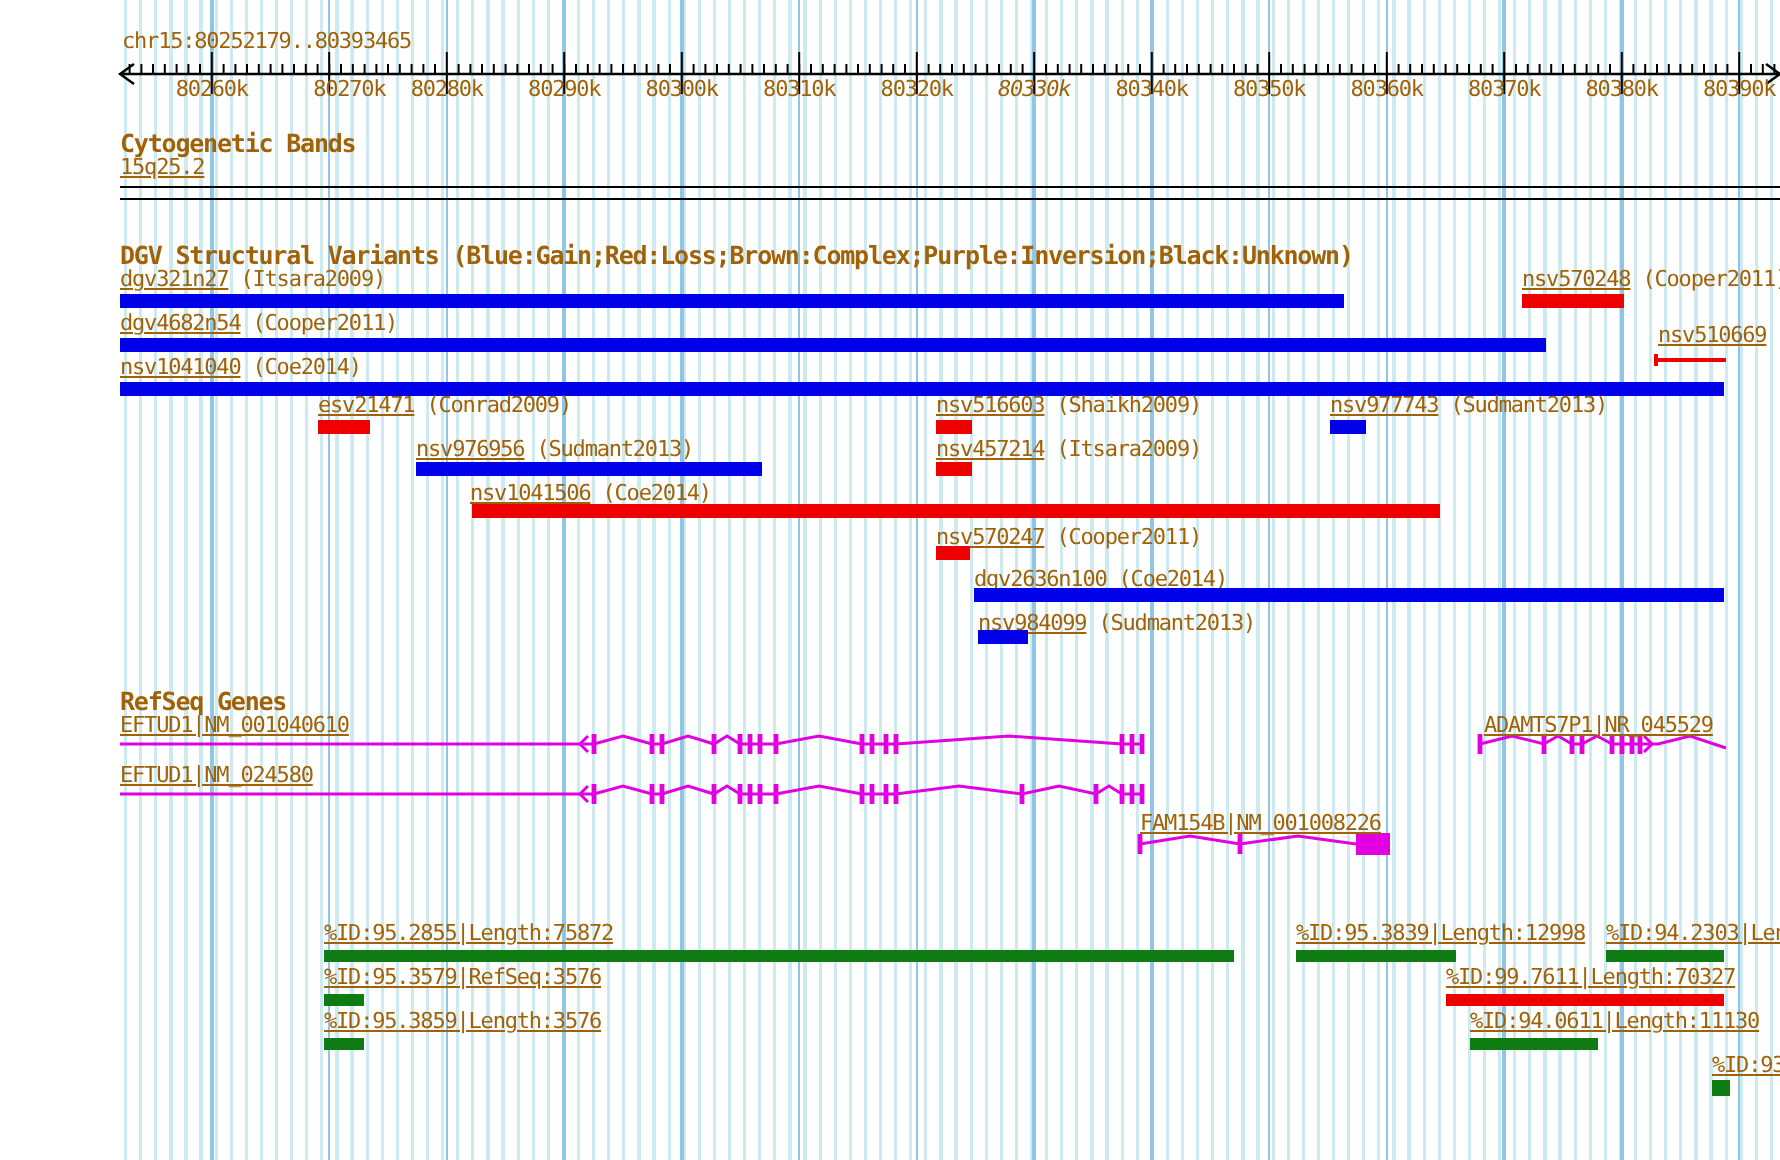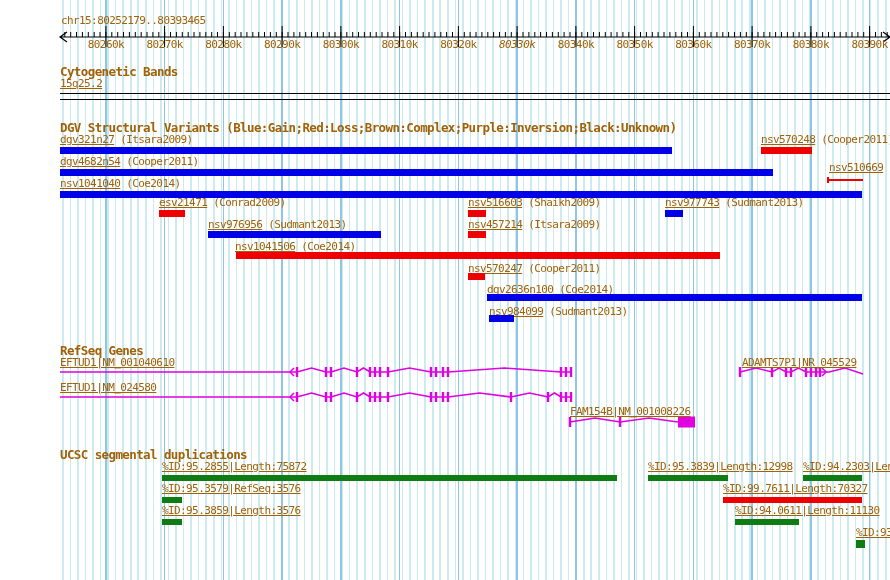--- a/index.html
+++ b/index.html
@@ -52,21 +52,21 @@
       <path d=" M 740 367 L 740 377 M 772 367 L 772 377 M 786 367 L 786 377 M 791 367 L 791 377 M 806 367 L 806 377 M 811 367 L 811 377 M 816 367 L 816 377 M 820 367 L 820 377" stroke="#e000e0" stroke-width="2.4" fill="none"></path>
       <path d="M 822 368 L 826 372 L 822 376" stroke="#e000e0" stroke-width="1.5" fill="none"></path>
       <path d="M 570 422 L 595 418 L 620 422 L 649 418 L 678 422" stroke="#e000e0" stroke-width="1.5" fill="none"></path>
       <path d=" M 570 417 L 570 427 M 620 417 L 620 427" stroke="#e000e0" stroke-width="2.4" fill="none"></path>
       <rect x="678" y="416.5" width="17" height="11" fill="#e000e0"></rect>
     </svg>
 
   <div class="txt" style="left:61px;top:15px;">chr15:80252179..80393465</div>
   <div id="ruler-labels">
       <div class="txt tick-label" style="left: 105.9px; top: 39px;">80260k</div>
-      <div class="txt tick-label" style="left: 164.646px; top: 39px;">80270k</div>
+      <div class="txt tick-label" style="left: 164.646px; top: 39px; padding-left: 20px;">80270k</div>
       <div class="txt tick-label" style="left: 223.392px; top: 39px;">80280k</div>
       <div class="txt tick-label" style="left: 282.138px; top: 39px;">80290k</div>
       <div class="txt tick-label" style="left: 340.884px; top: 39px;">80300k</div>
       <div class="txt tick-label" style="left: 399.63px; top: 39px;">80310k</div>
       <div class="txt tick-label" style="left: 458.376px; top: 39px;">80320k</div>
       <div class="txt tick-label" style="left: 517.122px; top: 39px; font-style: italic;">80330k</div>
       <div class="txt tick-label" style="left: 575.868px; top: 39px;">80340k</div>
       <div class="txt tick-label" style="left: 634.614px; top: 39px;">80350k</div>
       <div class="txt tick-label" style="left: 693.36px; top: 39px;">80360k</div>
       <div class="txt tick-label" style="left: 752.106px; top: 39px;">80370k</div>
@@ -112,21 +112,20 @@
     </div>
 
   <div class="hdr" style="left:60px;top:344px;">RefSeq Genes</div>
   <div id="gene-track">
       <div class="txt u" style="left: 60px; top: 357px;">EFTUD1|NM_001040610</div>
       <div class="txt u" style="left: 60px; top: 382px;">EFTUD1|NM_024580</div>
       <div class="txt u" style="left: 742px; top: 357px;">ADAMTS7P1|NR_045529</div>
       <div class="txt u" style="left: 570px; top: 406px;">FAM154B|NM_001008226</div>
     </div>
 
-  <div class="hdr" style="left:60px;top:448px;">UCSC segmental duplications</div>
   <div id="segdup-track">
       <div class="txt u" style="left: 162px; top: 461px;">%ID:95.2855|Length:75872</div>
       <div class="bar" style="left: 162px; top: 475px; width: 455px; height: 6px; background: rgb(14, 124, 18);"></div>
       <div class="txt u" style="left: 648px; top: 461px;">%ID:95.3839|Length:12998</div>
       <div class="bar" style="left: 648px; top: 475px; width: 80px; height: 6px; background: rgb(14, 124, 18);"></div>
       <div class="txt u" style="left: 803px; top: 461px;">%ID:94.2303|Length:</div>
       <div class="bar" style="left: 803px; top: 475px; width: 59px; height: 6px; background: rgb(14, 124, 18);"></div>
       <div class="txt u" style="left: 162px; top: 483px;">%ID:95.3579|RefSeq:3576</div>
       <div class="bar" style="left: 162px; top: 497px; width: 20px; height: 6px; background: rgb(14, 124, 18);"></div>
       <div class="txt u" style="left: 723px; top: 483px;">%ID:99.7611|Length:70327</div>

